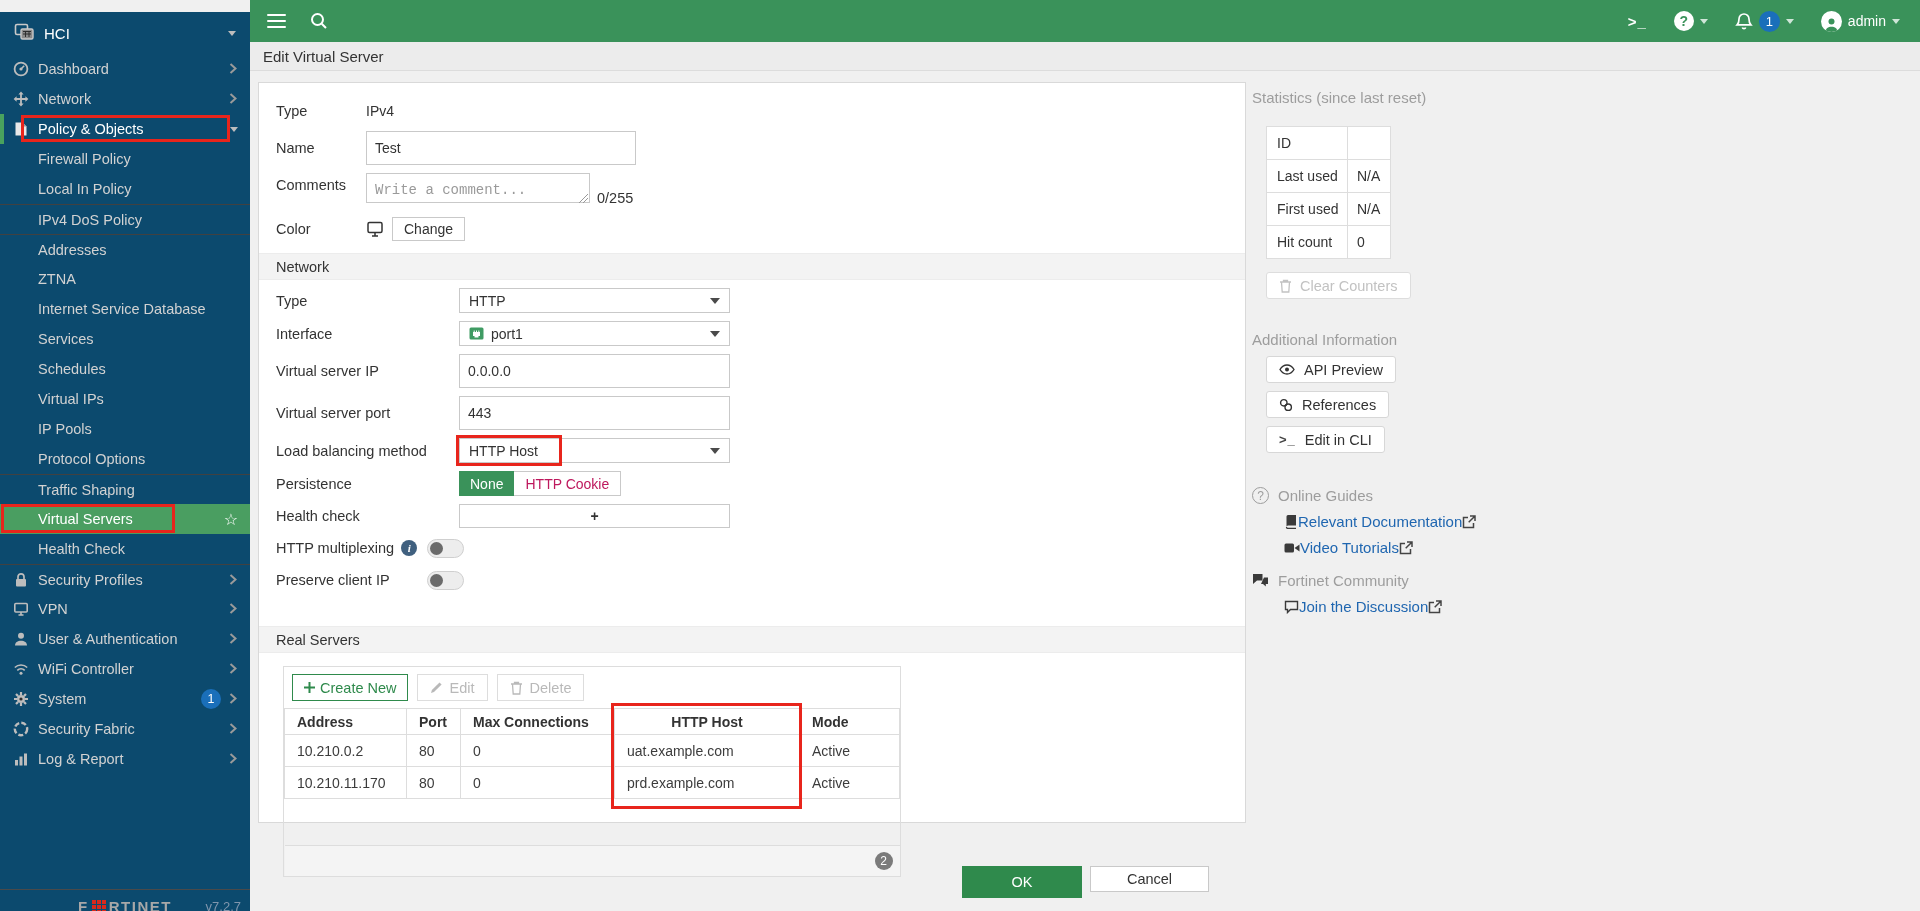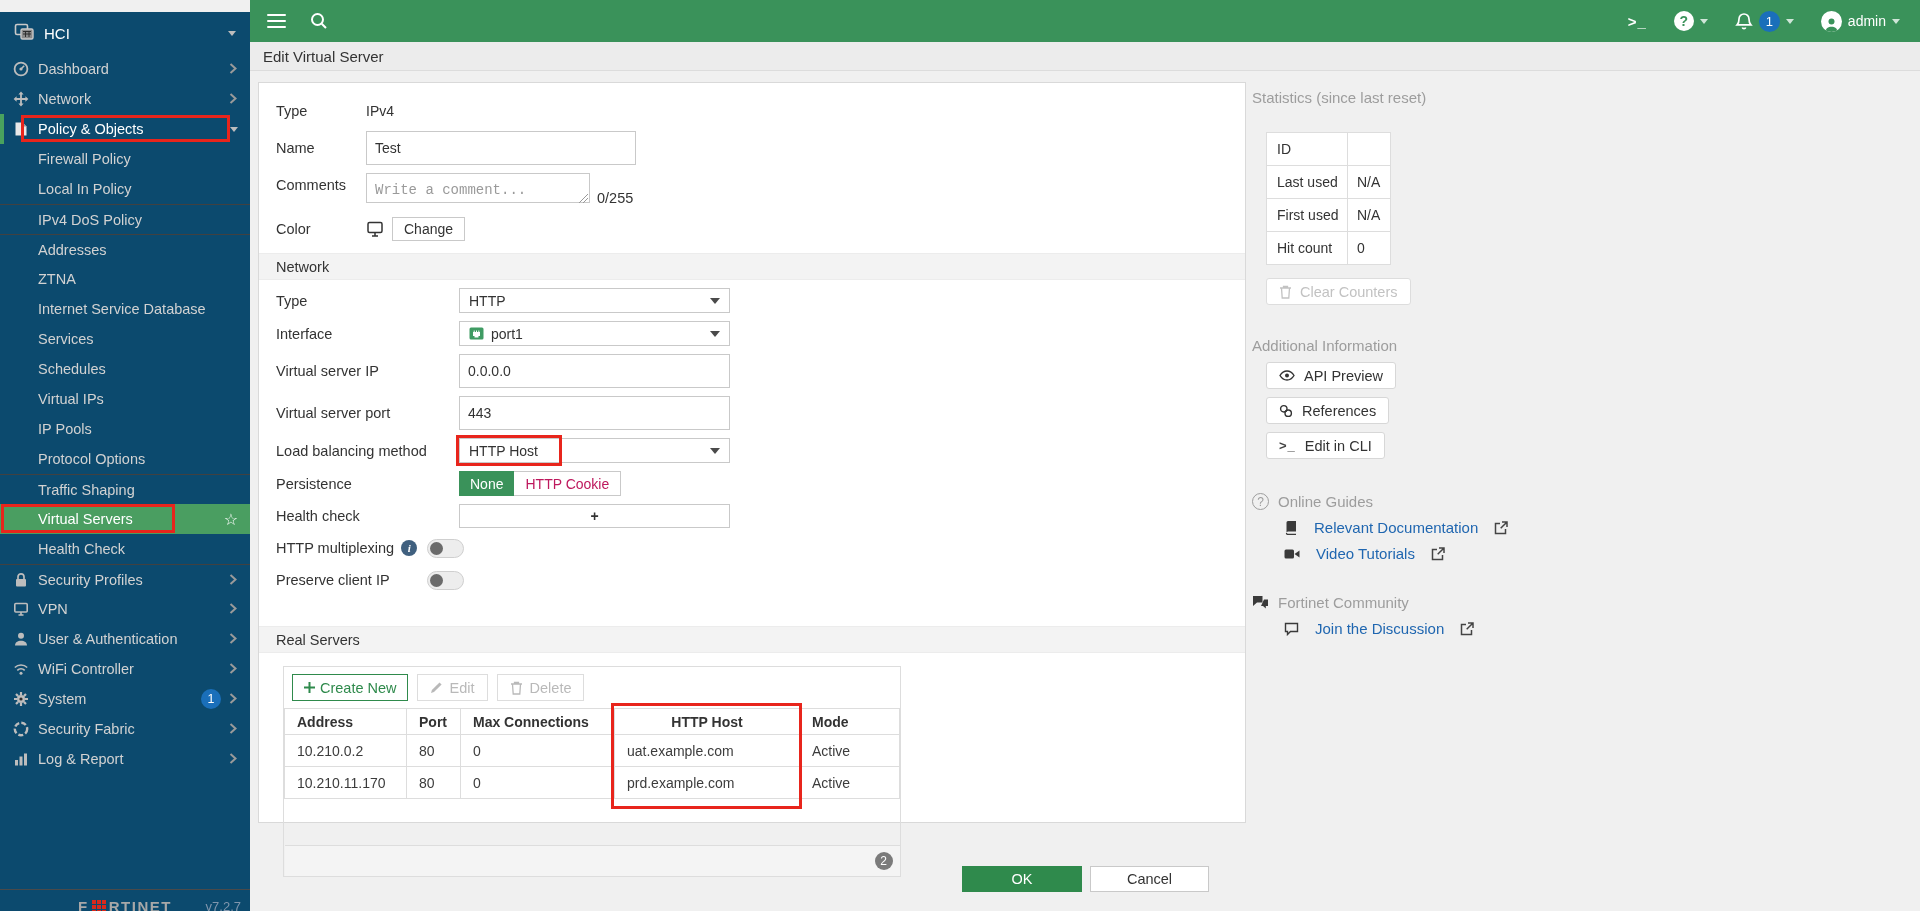--- a/index.html
+++ b/index.html
@@ -83,38 +83,38 @@
   .btn-dis{height:27px;border:1px solid #ddd;color:#b9b9b9;background:#fff;display:flex;align-items:center;gap:7px;padding:0 12px;font-size:14.5px;font-family:inherit}
   table.rs{width:100%;border-collapse:collapse;font-size:14px}
   table.rs th{border:1px solid #ddd;height:26px;font-weight:bold;color:#333;text-align:left;padding-left:12px;font-size:14px}
   table.rs th.c{text-align:center;padding-left:0}
   table.rs td{border:1px solid #ddd;height:32px;padding-left:12px;color:#3c3c3c}
   table.rs tr.empty td{border:none;height:47px}
   table.rs tr.foot td{border:none;border-top:1px solid #ddd;background:#f4f4f4;height:30px;padding:0}
   .badge2{width:18px;height:18px;border-radius:50%;background:#7b7b7b;color:#fff;font-size:12px;display:flex;align-items:center;justify-content:center;margin-left:auto;margin-right:7px}
   .rb-col{position:absolute;left:327px;top:36px;width:191px;height:106px;border:3px solid #e8251c;pointer-events:none;z-index:5}
 
-  .btn-ok{position:absolute;left:712px;top:795px;width:120px;height:26px;background:#2f8a4c;color:#fff;border:1px solid #2f8a4c;font-size:14.5px;font-family:inherit;cursor:pointer}
+  .btn-ok{position:absolute;left:712px;top:795px;width:120px;height:32px;background:#2f8a4c;color:#fff;border:1px solid #2f8a4c;font-size:14.5px;font-family:inherit;cursor:pointer}
   .btn-cancel{position:absolute;left:840px;top:795px;width:119px;height:26px;background:#fff;border:1px solid #c9c9c9;color:#333;font-size:14.5px;font-family:inherit;cursor:pointer}
 
   
   .rpanel{position:absolute;left:1002px;top:0;width:330px}
   .rh{color:#9d9d9d;font-size:15px;font-weight:normal}
   .rh1{margin-top:18px}
-  table.stats{border-collapse:collapse;margin:26px 0 0 14px;background:#fff}
+  table.stats{border-collapse:collapse;margin:20px 0 0 14px;background:#fff}
   table.stats td{border:1px solid #ddd;height:33px;font-size:14px;color:#333}
   table.stats td.k{width:81px;padding-left:10px}
   table.stats td.v{width:43px;padding-left:9px}
   .btn-clear{margin:13px 0 0 14px;height:27px;border:1px solid #ddd;background:#fff;color:#c2c2c2;display:inline-flex;align-items:center;gap:8px;padding:0 12px;font-size:14.5px;border-radius:3px;font-family:inherit}
   .rh2{margin-top:32px}
   .rbtn{display:flex;align-items:center;gap:9px;height:27px;border:1px solid #d7d7d7;background:#fff;color:#333;padding:0 12px;font-size:14.5px;border-radius:3px;margin:8px 0 0 14px;width:max-content;font-family:inherit;cursor:pointer}
   .gh{display:flex;align-items:center;gap:9px;color:#9d9d9d;font-size:15px}
   .gh1{margin-top:34px}
-  .gh2{margin-top:32px}
-  .glink{display:flex;align-items:center;gap:16px;margin:9px 0 0 32px;font-size:15px}
+  .gh2{margin-top:16px}
+  .glink{display:flex;align-items:center;gap:0;margin:9px 0 0 32px;font-size:15px}
   .glink a{color:#1f66b0;text-decoration:none}
   .qcircle{width:17px;height:17px;border:1.5px solid #9d9d9d;border-radius:50%;color:#9d9d9d;font-size:12px;display:flex;align-items:center;justify-content:center;flex-shrink:0}
   .cli-dark{font-weight:bold;font-size:13px;color:#444;letter-spacing:1px}
 </style>
 </head>
 <body>
 
 <div class="sidebar">
   <div class="sb-header">
     <span style="display:flex">

